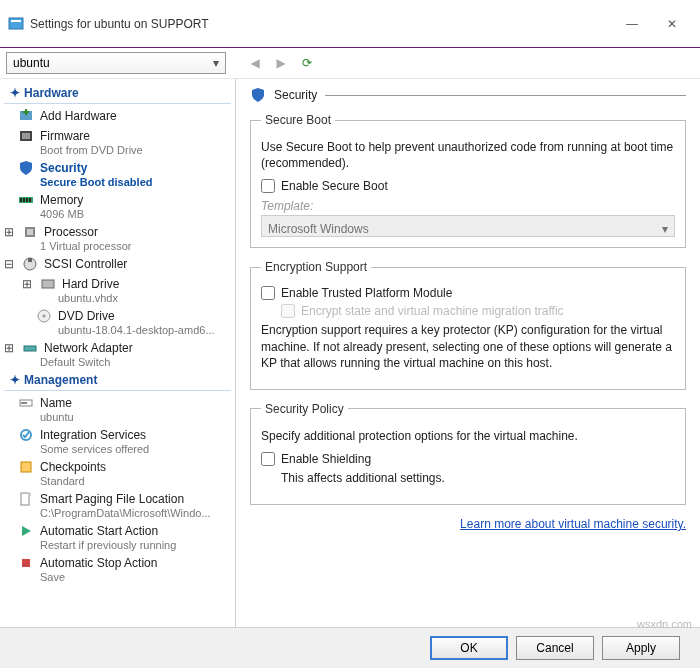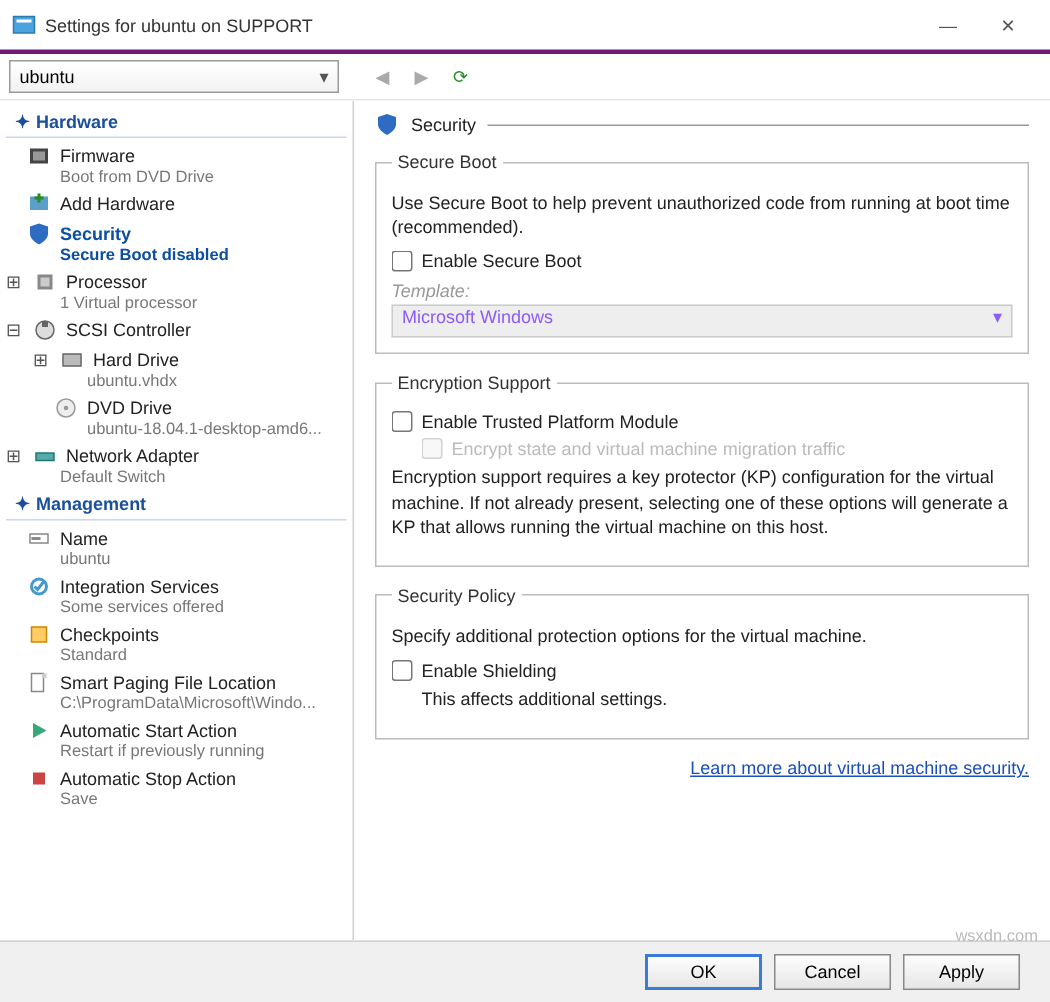--- a/index.html
+++ b/index.html
@@ -1,17 +1,17 @@
 <!DOCTYPE html>
 <html><head>
 <meta charset="utf-8">
 <style>
   * { box-sizing: border-box; margin: 0; padding: 0; font-family: "Segoe UI", Tahoma, sans-serif; font-size: 12px; }
   body { background: #fff; width: 700px; height: 668px; overflow: hidden; display: flex; flex-direction: column; }
-  .titlebar { height: 36px; display: flex; align-items: center; padding: 0 8px; border-bottom: 3px solid #701a75; background: #fff; }
+  .titlebar { height: 48px; display: flex; align-items: center; padding: 0 8px; border-bottom: 1px solid #701a75; background: #fff; }
   .titlebar .icon { width: 16px; height: 16px; margin-right: 6px; }
   .titlebar .title { flex: 1; color: #333; }
   .titlebar .wbtn { width: 40px; height: 30px; display: flex; align-items: center; justify-content: center; color: #555; }
   .toolbar { display: flex; align-items: center; padding: 4px 6px; gap: 4px; border-bottom: 1px solid #e5e5e5; }
   .vm-select { width: 220px; height: 22px; border: 1px solid #999; background: linear-gradient(#fff,#f2f2f2); display: flex; align-items: center; padding: 0 6px; justify-content: space-between; }
   .vm-select .chev { color: #555; }
   .navbtn { width: 22px; height: 22px; display: flex; align-items: center; justify-content: center; color: #aaa; }
   .navbtn.green { color: #2a8a2a; }
   .main { flex: 1; display: flex; overflow: hidden; }
   .sidebar { width: 236px; border-right: 1px solid #d0d0d0; background: #fff; padding: 4px 0; overflow: hidden; }
@@ -26,21 +26,21 @@
   .ico { width: 16px; height: 16px; display: flex; align-items: center; justify-content: center; }
   .content { flex: 1; padding: 8px 14px; overflow: auto; color: #222; }
   .panel-head { display: flex; align-items: center; gap: 8px; margin-bottom: 10px; }
   .panel-head .rule { flex: 1; height: 1px; background: #999; }
   fieldset { border: 1px solid #bbb; padding: 8px 10px 10px 10px; margin-bottom: 12px; }
   legend { padding: 0 4px; color: #333; }
   .desc { margin: 4px 0 8px 0; line-height: 1.35; }
   .chkrow { display: flex; align-items: center; gap: 6px; margin: 4px 0; }
   .chkrow input { width: 14px; height: 14px; }
   .sublabel { color: #999; margin: 6px 0 2px 0; font-style: italic; }
-  .tmpl { width: 100%; height: 22px; background: #eee; border: 1px solid #ccc; color: #8b5cf6; display: flex; align-items: flex-start; padding: 0 6px; justify-content: space-between; }
+  .tmpl { width: 100%; height: 22px; background: #eee; border: 1px solid #ccc; color: #737373; display: flex; align-items: flex-end; padding: 0 6px; justify-content: space-between; }
   .indent1 { margin-left: 20px; }
   .ghost { color: #bbb; }
   .link { color: #1a4fbf; text-decoration: underline; text-align: right; display: block; margin-top: 6px; }
   .footer { border-top: 1px solid #d0d0d0; padding: 8px 20px; display: flex; justify-content: flex-end; gap: 8px; background: #f0f0f0; }
   .btn { min-width: 78px; height: 24px; border: 1px solid #888; background: linear-gradient(#fdfdfd,#e6e6e6); display: flex; align-items: center; justify-content: center; }
   .btn.default { border: 2px solid #3a7bd5; }
   .watermark { position: fixed; right: 8px; bottom: 38px; color: #bbb; font-size: 11px; }
 </style>
 </head>
 <body>
@@ -73,54 +73,69 @@
   <div class="sidebar">
     <div class="section-head">
       <span style="margin-right:4px;color:#1a4f9c">✦</span>
       <span>Hardware</span>
     </div>
 
     <div class="tree-row">
       <div class="line1">
           <span class="ico">
             <svg viewBox="0 0 16 16">
-              <rect x="2" y="3" width="12" height="10" fill="#444"></rect>
-              <rect x="4" y="5" width="8" height="6" fill="#999"></rect>
-            </svg>
-          </span>
-          <span class="lbl">Firmware</span>
-        </div>
-      <div class="line2">Boot from DVD Drive</div>
-    </div>
-
-    <div class="tree-row">
-      <div class="line1">
-          <span class="ico">
-            <svg viewBox="0 0 16 16">
               <rect x="2" y="3" width="12" height="9" fill="#5aa0c8"></rect>
               <rect x="7" y="1" width="2" height="6" fill="#2a8a2a"></rect>
               <rect x="5" y="3" width="6" height="2" fill="#2a8a2a"></rect>
             </svg>
           </span>
           <span class="lbl">Add Hardware</span>
         </div>
     </div>
 
+    <div class="tree-row">
+      <div class="line1">
+          <span class="ico">
+            <svg viewBox="0 0 16 16">
+              <rect x="2" y="3" width="12" height="10" fill="#444"></rect>
+              <rect x="4" y="5" width="8" height="6" fill="#999"></rect>
+            </svg>
+          </span>
+          <span class="lbl">Firmware</span>
+        </div>
+      <div class="line2">Boot from DVD Drive</div>
+    </div>
+
     <div class="tree-row selected">
       <div class="line1">
           <span class="ico">
             <svg viewBox="0 0 16 16">
               <path d="M8 1 L14 3 V8 C14 12 8 15 8 15 C8 15 2 12 2 8 V3 Z" fill="#2d6cc0"></path>
             </svg>
           </span>
           <span class="lbl">Security</span>
         </div>
       <div class="line2">Secure Boot disabled</div>
     </div>
 
+    <div class="tree-row">
+      <div class="line1">
+          <span class="ico">
+            <svg viewBox="0 0 16 16">
+              <rect x="1" y="5" width="14" height="6" fill="#3a6"></rect>
+              <rect x="2" y="6" width="2" height="4" fill="#222"></rect>
+              <rect x="5" y="6" width="2" height="4" fill="#222"></rect>
+              <rect x="8" y="6" width="2" height="4" fill="#222"></rect>
+              <rect x="11" y="6" width="2" height="4" fill="#222"></rect>
+            </svg>
+          </span>
+          <span class="lbl">Memory</span>
+        </div>
+      <div class="line2">4096 MB</div>
+    </div>
 
     <div class="tree-row">
       <div class="line1">
           <span class="exp">⊞</span>
           <span class="ico">
             <svg viewBox="0 0 16 16">
               <rect x="3" y="3" width="10" height="10" fill="#888"></rect>
               <rect x="5" y="5" width="6" height="6" fill="#ccc"></rect>
             </svg>
           </span>

